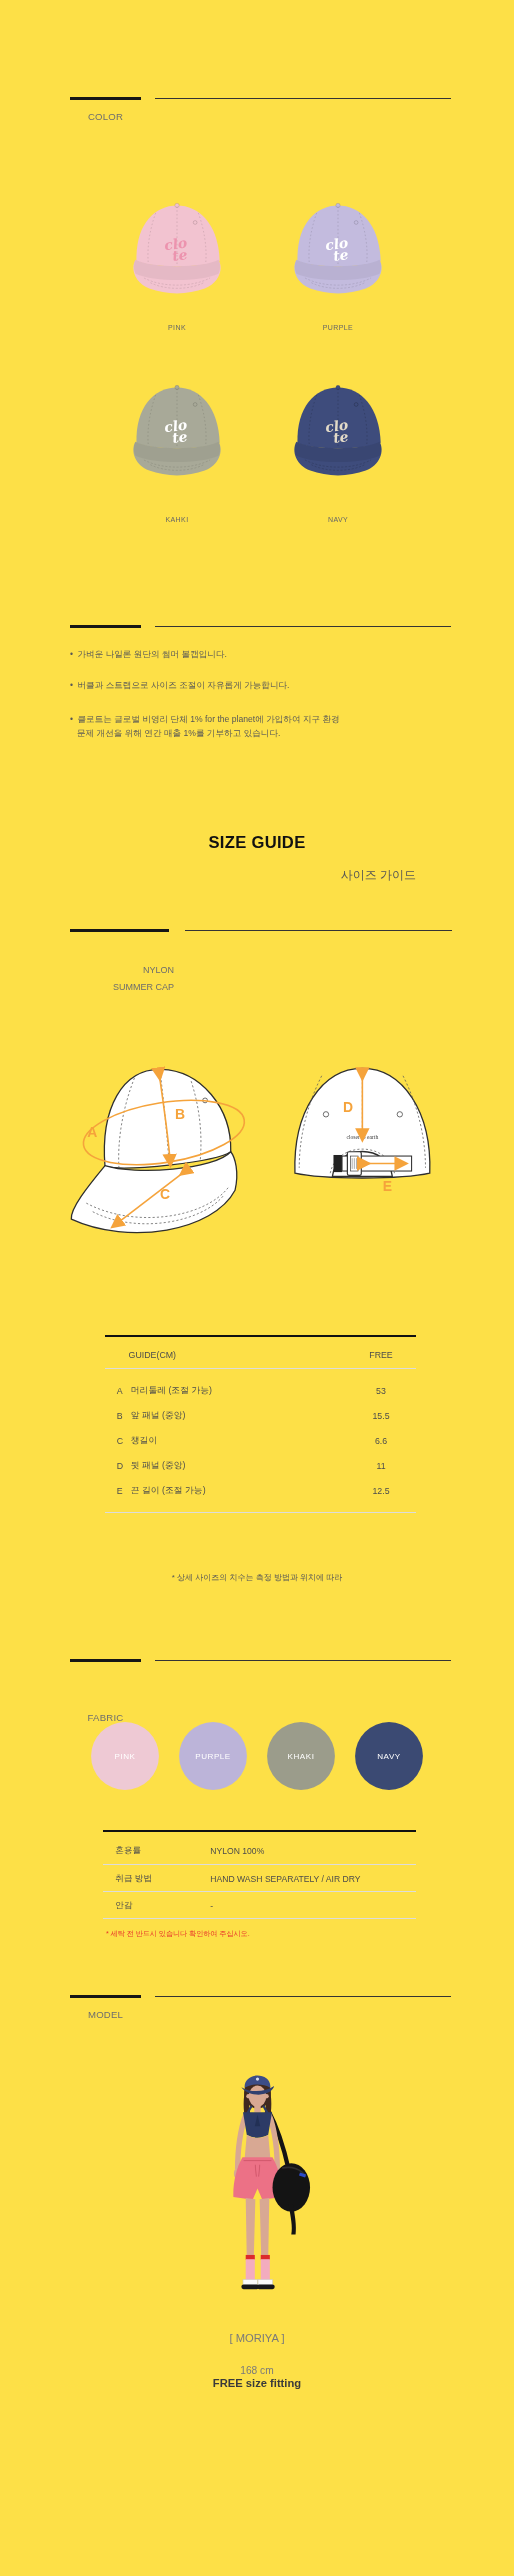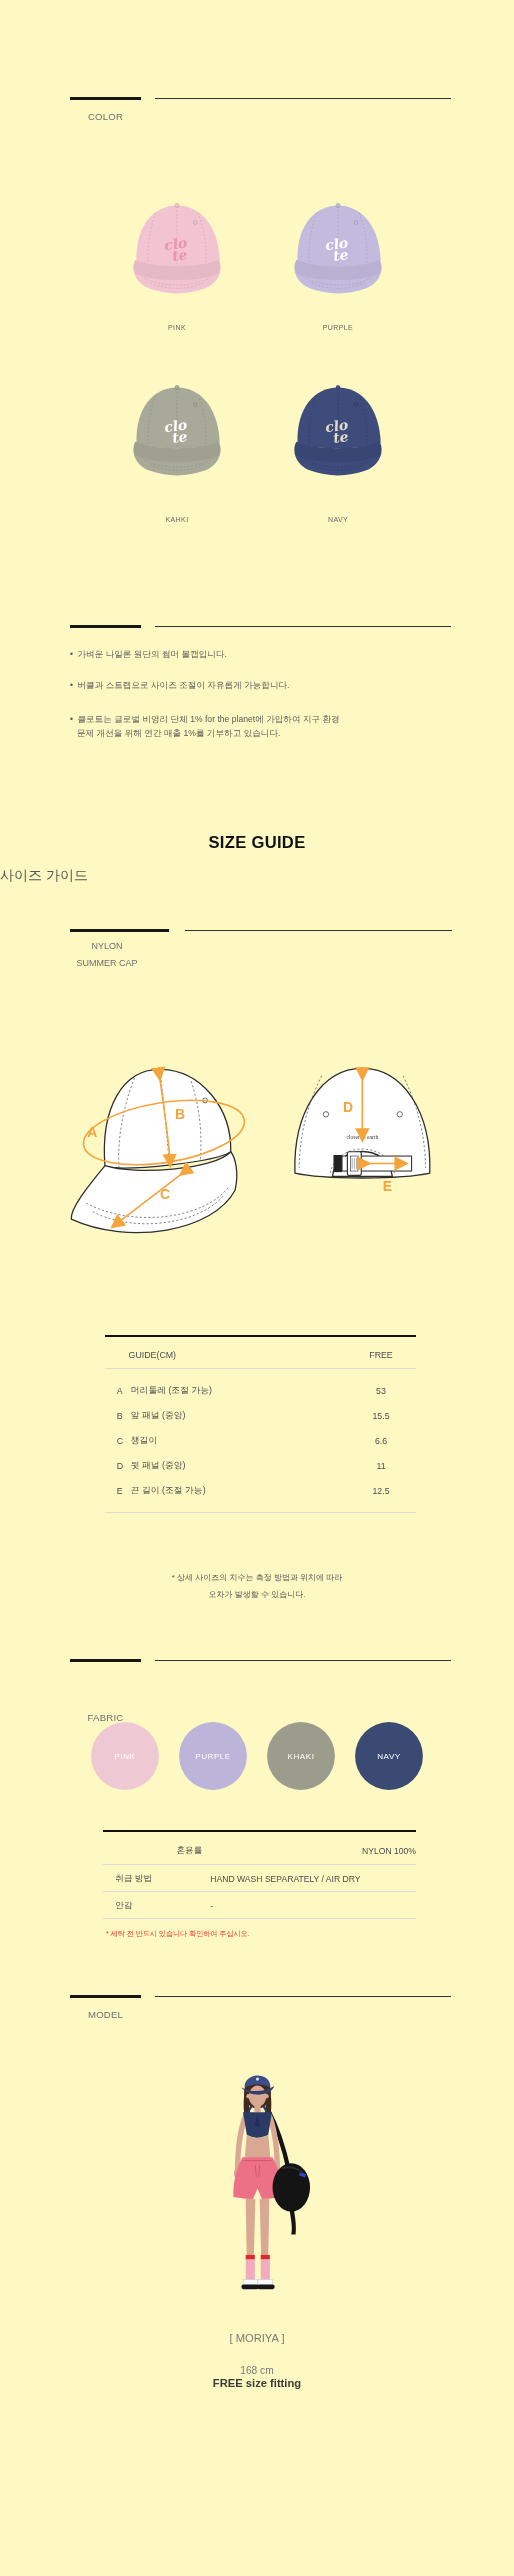--- a/index.html
+++ b/index.html
@@ -1,38 +1,38 @@
 <!DOCTYPE html>
 <html style="font-size:8.6px"><head>
 <meta charset="utf-8">
 <style>
   html,body{margin:0;padding:0;background:#fff;}
-  #page{position:relative;width:514px;height:2576px;background:#fef9c3;overflow:hidden;
+  #page{position:relative;width:514px;height:2576px;background:#fde047;overflow:hidden;
         font-family:"Liberation Sans","DejaVu Sans",sans-serif;color:#555;}
   .abs{position:absolute;}
   
   .bar-thick{position:absolute;height:2.7px;background:#161616;}
   .bar-thin{position:absolute;height:1.1px;background:#343434;}
   
   .sec-label{position:absolute;width:71px;left:70px;text-align:center;
              font-size:9.6px;color:#6e6e6e;letter-spacing:0.2px;}
   
   .cap-label{position:absolute;width:94px;text-align:center;font-size:7px;
              color:#666;letter-spacing:0.4px;}
   
   .bullet{position:absolute;left:70px;width:383px;font-size:8.6px;color:#575757;
           line-height:13px;}
   .bullet .dot{display:inline-block;width:7.5px;}
   .bullet-cont{position:absolute;left:77px;width:375px;font-size:8.6px;color:#575757;}
   
   .sg-title{position:absolute;left:0;width:514px;text-align:center;font-size:16.6px;
             font-weight:700;color:#111;letter-spacing:0.3px;}
-  .sg-sub{position:absolute;left:0;width:416px;text-align:left;font-size:14px;color:#555;}
-  .product-name{position:absolute;left:51px;width:112px;text-align:center;font-size:9px;
-                color:#6d6d6d;line-height:17px;}
+  .sg-sub{position:absolute;left:0;width:416px;text-align:right;font-size:12px;color:#555;}
+  .product-name{position:absolute;left:62px;width:112px;text-align:right;font-size:9px;
+                color:#6d6d6d;line-height:17px;margin-top:24px;}
   
   .tline-dark{position:absolute;background:#111;height:1.6px;}
   .tline-light{position:absolute;background:#dcdcdc;height:0.5px;}
   .trow{position:absolute;left:105px;width:311px;height:24.6px;display:flex;align-items:center;
         font-size:8.8px;color:#4c4c4c;}
   .trow .key{width:14px;padding-left:11.8px;}
   .trow .lbl{flex:1;}
   .trow .val{width:70px;text-align:center;}
   .note{position:absolute;left:0;width:514px;text-align:center;font-size:8px;color:#575757;}
   
@@ -250,21 +250,20 @@
       <span class="val">11</span>
   </div>
   <div class="trow" style="top:1479px;">
     <span class="key">E</span>
       <span class="lbl">끈 길이 (조절 가능)</span>
       <span class="val">12.5</span>
   </div>
   <div class="tline-light" style="left:105px;top:1512px;width:311px;"></div>
 
   <div class="note" style="top:1572px;">* 상세 사이즈의 치수는 측정 방법과 위치에 따라</div>
-  <div class="note" style="top:1589px;">오차가 발생할 수 있습니다.</div>
 
   <div class="bar-thick" style="left:70px;top:1659px;width:71px;"></div>
   <div class="bar-thin" style="left:155px;top:1660px;width:296px;"></div>
   <div class="sec-label" style="top:1673px;margin-top:39px;">FABRIC</div>
 
   <svg class="abs" style="left:90px;top:1721px;" width="70" height="70" viewBox="0 0 130 130">
     <circle cx="65" cy="65" r="63" fill="#EEC9D4"></circle>
     <text class="swatch-txt" x="65" y="70" text-anchor="middle">PINK</text>
   </svg>
   <svg class="abs" style="left:178px;top:1721px;" width="70" height="70" viewBox="0 0 130 130">
@@ -274,21 +273,21 @@
   <svg class="abs" style="left:266px;top:1721px;" width="70" height="70" viewBox="0 0 130 130">
     <circle cx="65" cy="65" r="63" fill="#9B9C8B"></circle>
     <text class="swatch-txt" x="65" y="70" text-anchor="middle">KHAKI</text>
   </svg>
   <svg class="abs" style="left:354px;top:1721px;" width="70" height="70" viewBox="0 0 130 130">
     <circle cx="65" cy="65" r="63" fill="#3B4A73"></circle>
     <text class="swatch-txt" x="65" y="70" text-anchor="middle">NAVY</text>
   </svg>
 
   <div class="tline-dark" style="left:103px;top:1830px;width:313px;"></div>
-  <div class="crow" style="top:1837px;text-align:right;">
+  <div class="crow" style="top:1837px;">
     <span class="lbl">혼용률</span>
       <span class="val">NYLON 100%</span>
   </div>
   <div class="tline-light" style="left:103px;top:1864px;width:313px;"></div>
   <div class="crow" style="top:1865px;">
     <span class="lbl">취급 방법</span>
       <span class="val">HAND WASH SEPARATELY / AIR DRY</span>
   </div>
   <div class="tline-light" style="left:103px;top:1891px;width:313px;"></div>
   <div class="crow" style="top:1892px;">

